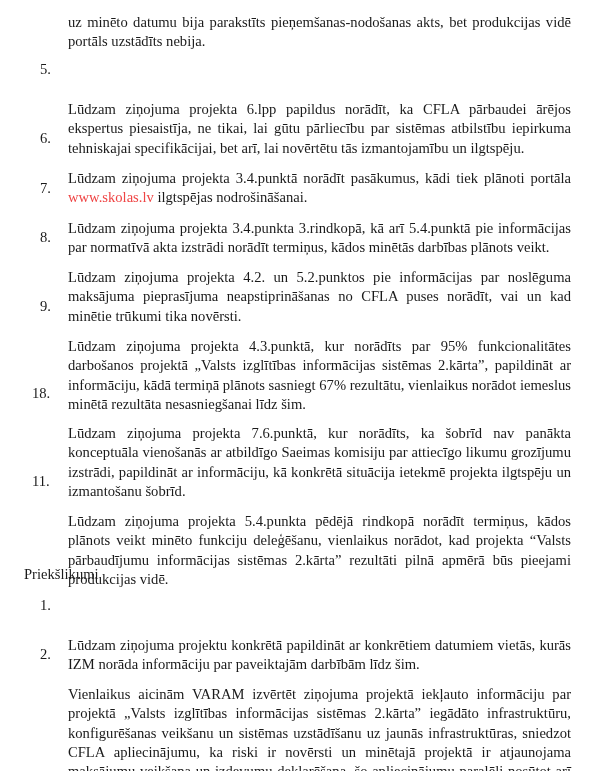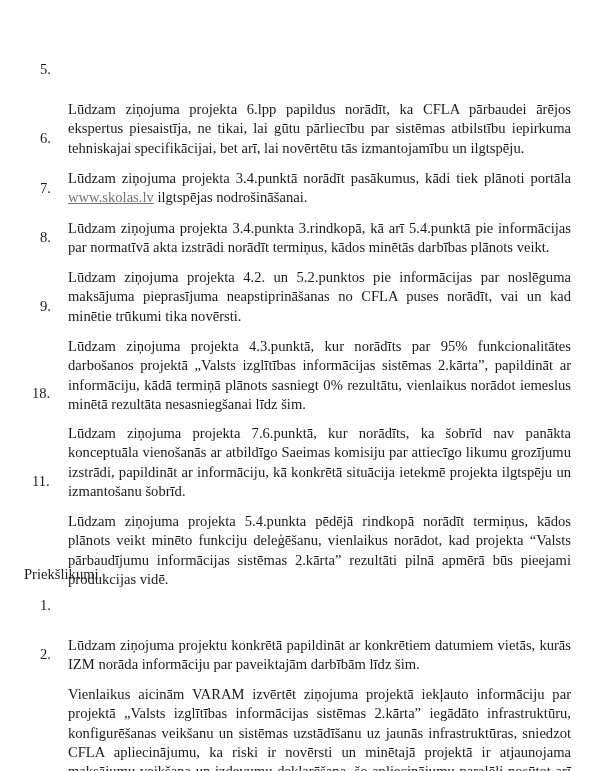--- a/index.html
+++ b/index.html
@@ -8,27 +8,28 @@
     font-family: "Liberation Serif", "DejaVu Serif", serif;
     color: #1a1a1a; font-size: 14.6px; line-height: 19.5px;
   }
   .page { position: absolute; left: 0; top: 0; width: 600px; height: 771px; }
   .cont { position: absolute; left: 68px; top: 13px; width: 503px; text-align: justify; }
   .item { position: absolute; left: 40px; width: 531px; }
   .item .num { position: absolute; left: 0; top: 0; width: 26px; text-align: left; }
   .item .txt { position: absolute; left: 28px; top: 0; width: 503px; text-align: justify; text-align-last: left; margin-top: 40px; }
   .item.wide .num { left: -8px; width: 34px; }
   .heading { position: absolute; left: 24px; top: 468px; font-weight: normal; }
-  a.link { color: #737373; text-decoration: underline; }
+  a.link { color: #ef4444; }
 </style>
 </head>
 <body>
 
 <div class="page">
 
+  <div class="cont">uz minēto datumu bija parakstīts pieņemšanas-nodošanas akts, bet produkcijas vidē portāls uzstādīts nebija.</div>
 
   <div class="item" style="top:62px">
     <span class="num">5.</span>
     <span class="txt">Lūdzam ziņojuma projekta 6.lpp papildus norādīt, ka CFLA pārbaudei ārējos ekspertus piesaistīja, ne tikai, lai gūtu pārliecību par sistēmas atbilstību iepirkuma tehniskajai specifikācijai, bet arī, lai novērtētu tās izmantojamību un ilgtspēju.</span>
   </div>
 
   <div class="item" style="top:131px">
     <span class="num">6.</span>
     <span class="txt"><span>Lūdzam ziņojuma projekta 3.4.punktā norādīt pasākumus, kādi tiek plānoti portāla </span><a class="link">www.skolas.lv</a><span> ilgtspējas nodrošināšanai.</span></span>
   </div>
@@ -38,21 +39,21 @@
     <span class="txt">Lūdzam ziņojuma projekta 3.4.punkta 3.rindkopā, kā arī 5.4.punktā pie informācijas par normatīvā akta izstrādi norādīt termiņus, kādos minētās darbības plānots veikt.</span>
   </div>
 
   <div class="item" style="top:230px">
     <span class="num">8.</span>
     <span class="txt">Lūdzam ziņojuma projekta 4.2. un 5.2.punktos pie informācijas par noslēguma maksājuma pieprasījuma neapstiprināšanas no CFLA puses norādīt, vai un kad minētie trūkumi tika novērsti.</span>
   </div>
 
   <div class="item" style="top:299px">
     <span class="num">9.</span>
-    <span class="txt">Lūdzam ziņojuma projekta 4.3.punktā, kur norādīts par 95% funkcionalitātes darbošanos projektā „Valsts izglītības informācijas sistēmas 2.kārta”, papildināt ar informāciju, kādā termiņā plānots sasniegt 0% rezultātu, vienlaikus norādot iemeslus minētā rezultāta nesasniegšanai līdz šim.</span>
+    <span class="txt">Lūdzam ziņojuma projekta 4.3.punktā, kur norādīts par 95% funkcionalitātes darbošanos projektā „Valsts izglītības informācijas sistēmas 2.kārta”, papildināt ar informāciju, kādā termiņā plānots sasniegt 67% rezultātu, vienlaikus norādot iemeslus minētā rezultāta nesasniegšanai līdz šim.</span>
   </div>
 
   <div class="item wide" style="top:387px">
     <span class="num">18.</span>
     <span class="txt">Lūdzam ziņojuma projekta 7.6.punktā, kur norādīts, ka šobrīd nav panākta konceptuāla vienošanās ar atbildīgo Saeimas komisiju par attiecīgo likumu grozījumu izstrādi, papildināt ar informāciju, kā konkrētā situācija ietekmē projekta ilgtspēju un izmantošanu šobrīd.</span>
   </div>
 
   <div class="item wide" style="top:475px">
     <span class="num">11.</span>
     <span class="txt">Lūdzam ziņojuma projekta 5.4.punkta pēdējā rindkopā norādīt termiņus, kādos plānots veikt minēto funkciju deleģēšanu, vienlaikus norādot, kad projekta “Valsts pārbaudījumu informācijas sistēmas 2.kārta” rezultāti pilnā apmērā būs pieejami produkcijas vidē.</span>

